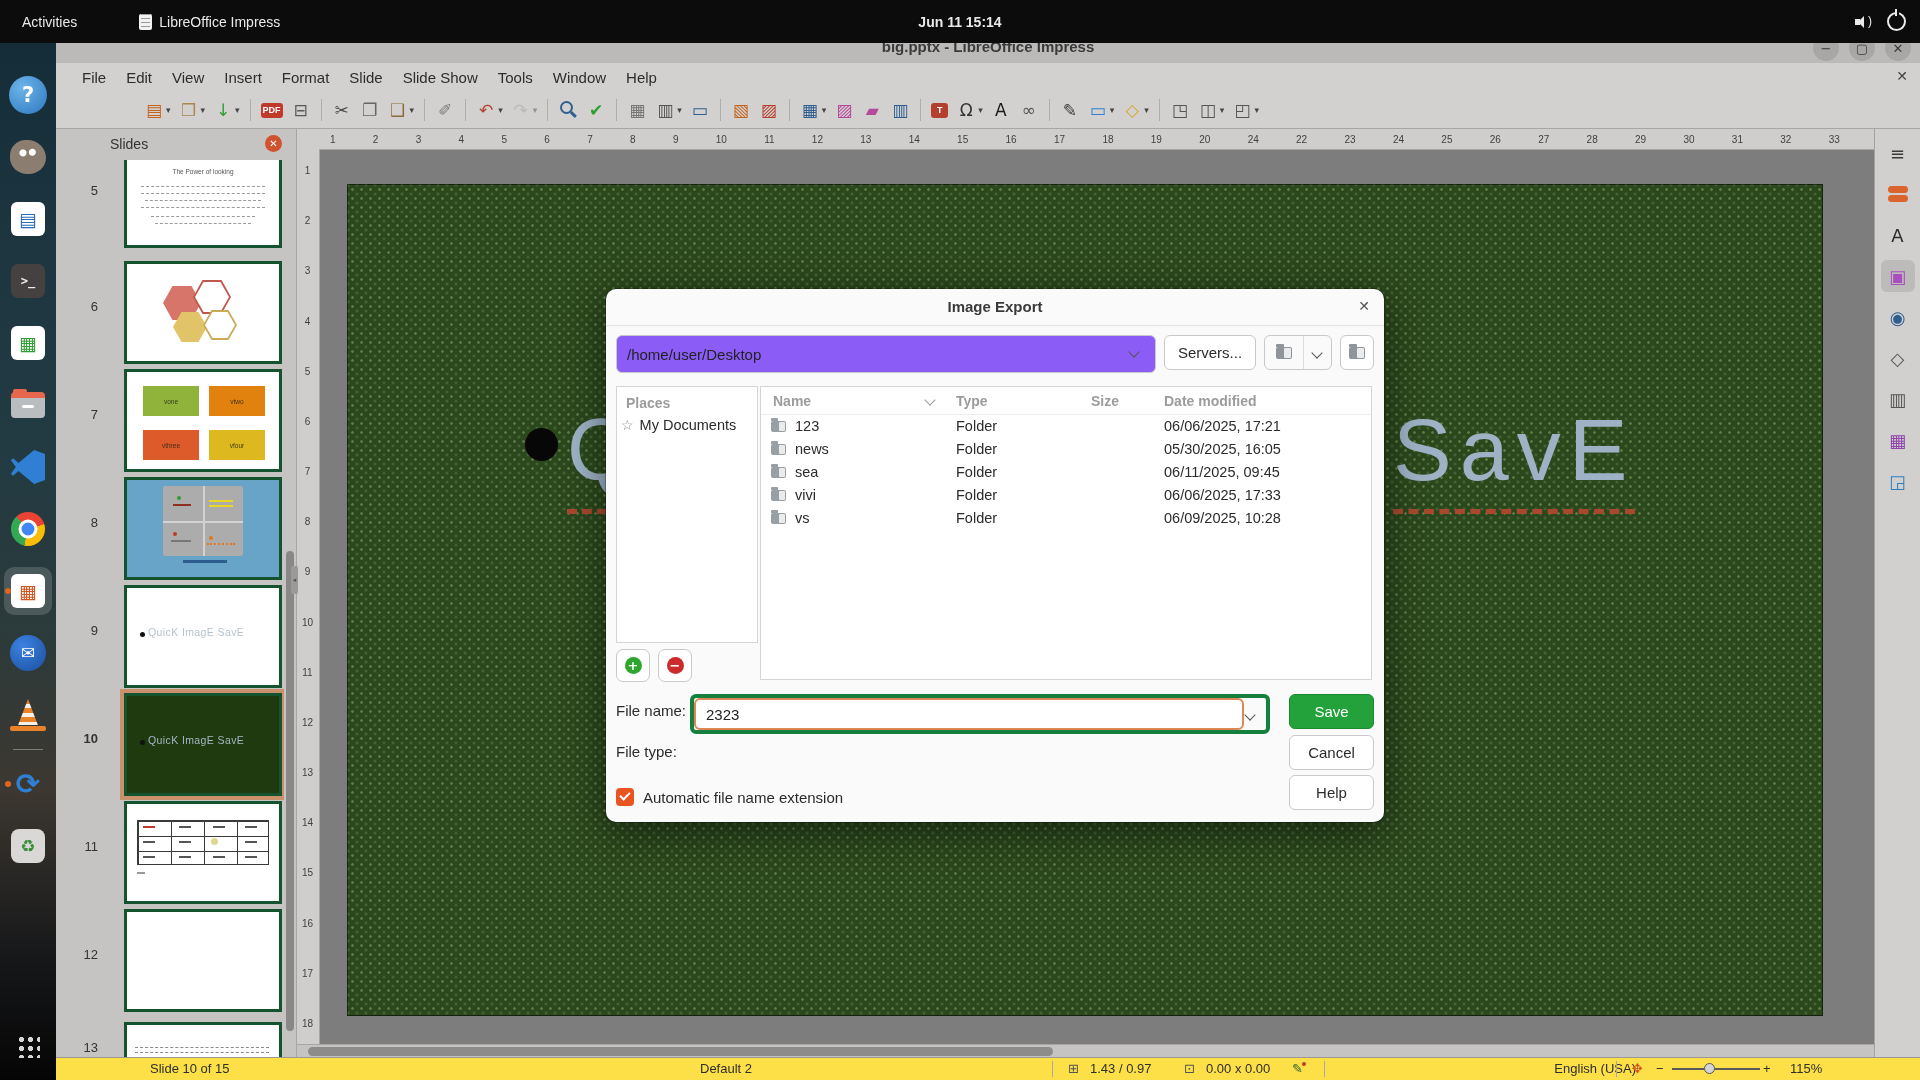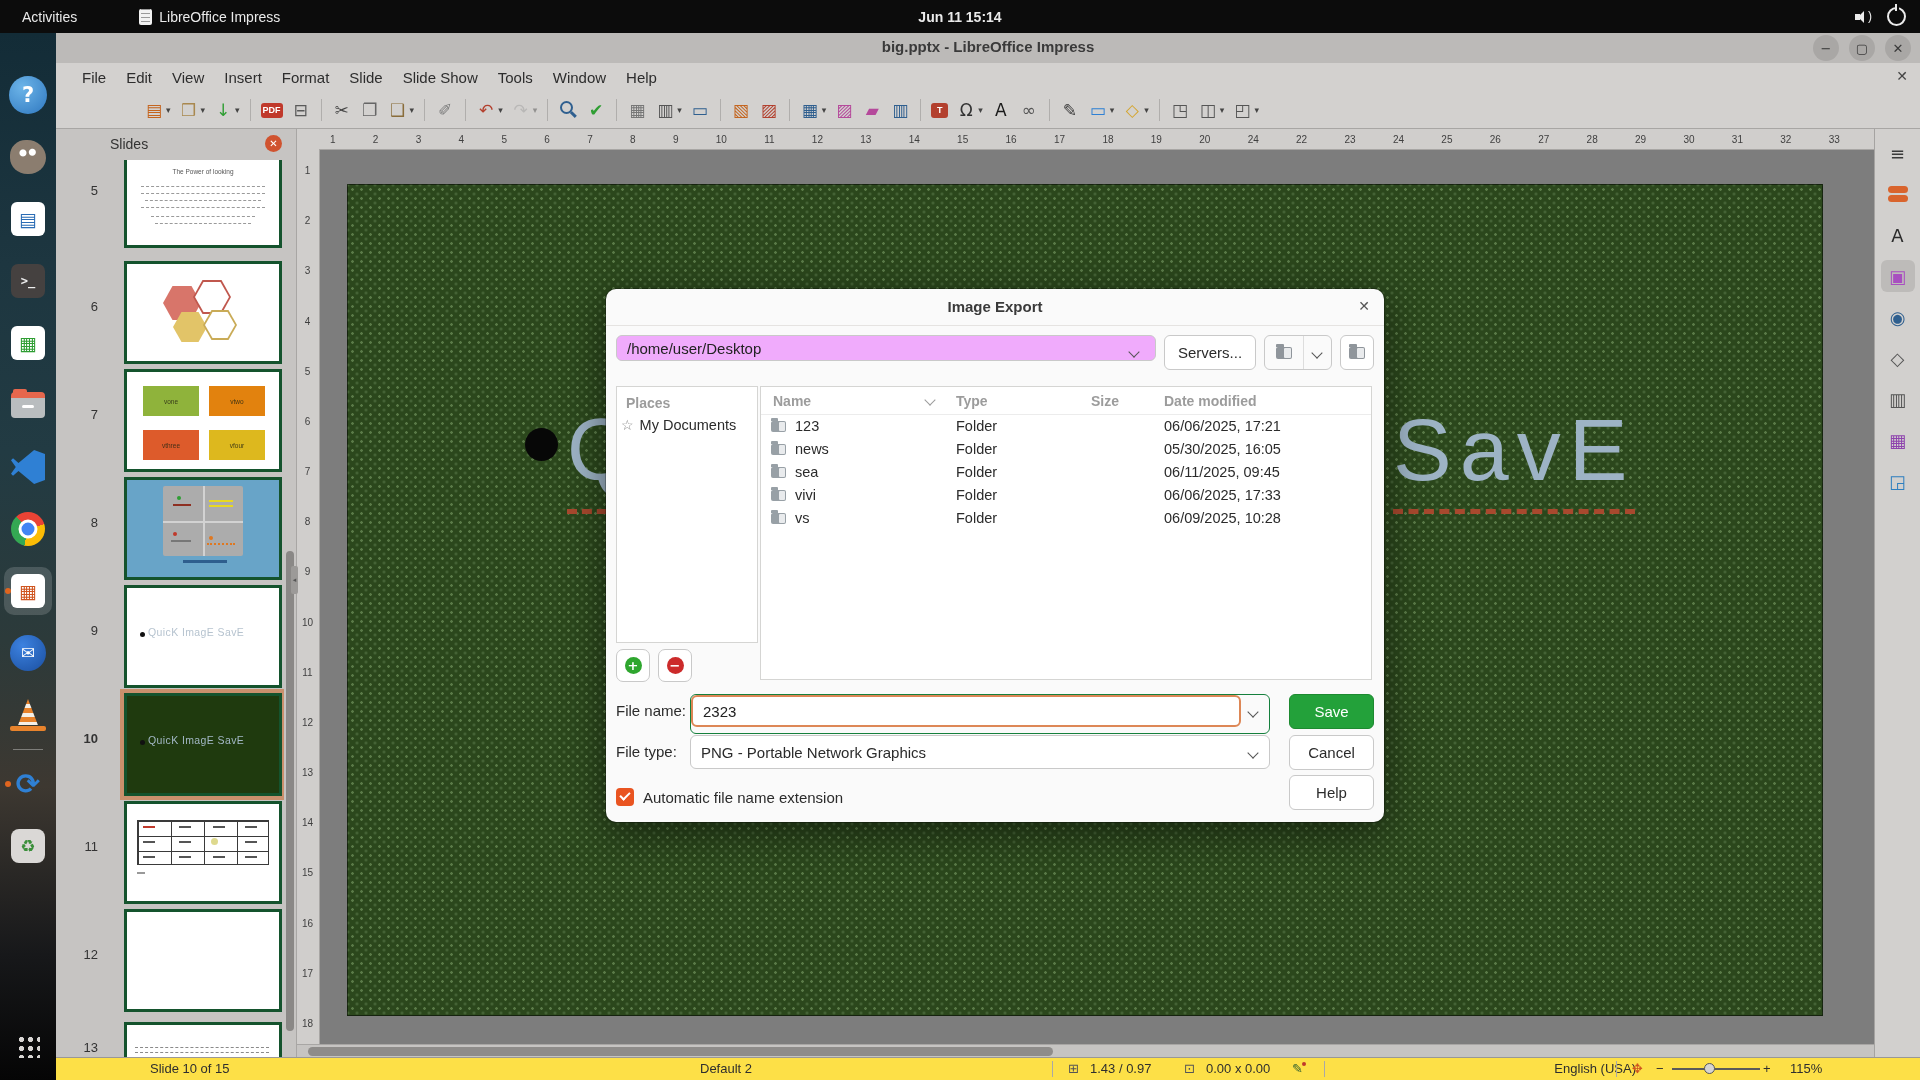--- a/index.html
+++ b/index.html
@@ -1,21 +1,21 @@
 <!DOCTYPE html>
 <html><head>
 <meta charset="utf-8">
 <style>
   html,body{margin:0;padding:0;background:#555;}
   #stage{position:relative;width:1920px;height:1080px;overflow:hidden;
          font-family:"Liberation Sans",sans-serif;background:#7d7d7d;}
   .glyphfont{font-family:"DejaVu Sans",sans-serif;}
 
   
-  #topbar{position:absolute;left:0;top:0;width:1920px;height:33px;background:#0c0c0c;
+  #topbar{position:absolute;left:0;top:0;width:1920px;height:43px;background:#0c0c0c;
           color:#eaeaea;font-size:14px;display:flex;align-items:center;z-index:60;}
   #activities{margin-left:14px;padding:2px 8px;}
   #topbar-app{display:flex;align-items:center;gap:7px;margin-left:54px;}
   .doc-mini{width:13px;height:16px;background:#f2f2f2;border-radius:2px;
      background-image:linear-gradient(#9a9a9a 1px,transparent 1px);background-size:9px 4px;
      background-position:2px 4px;background-repeat:repeat-y;}
   #clock{position:absolute;left:50%;transform:translateX(-50%);font-weight:600;}
   #tray{position:absolute;right:14px;display:flex;align-items:center;gap:16px;}
   .spk{position:relative;width:16px;height:14px;}
   .spk::before{content:"";position:absolute;left:0;top:4px;width:5px;height:6px;background:#eaeaea;}
@@ -190,21 +190,21 @@
   #zoom-handle{position:absolute;left:1648px;top:5px;width:11px;height:11px;border-radius:50%;
      background:#d6d4d2;border:1px solid #555;box-sizing:border-box;}
 
   
   #dialog{position:absolute;left:606px;top:289px;width:778px;height:533px;background:#fafafa;
      border-radius:10px;box-shadow:0 10px 40px rgba(0,0,0,.5),0 0 0 1px rgba(0,0,0,.25);z-index:70;
      font-size:15px;color:#2b2b2b;}
   #dlg-titlebar{position:absolute;left:0;right:0;top:0;height:36px;border-bottom:1px solid #e5e3e1;}
   #dlg-title{position:absolute;left:0;right:0;top:9px;text-align:center;font-weight:700;color:#3a3a3a;}
   #dlg-close{position:absolute;right:14px;top:9px;font-size:14px;color:#555;}
-  .txt-input{position:absolute;height:26px;background:#f0abfc;border:1px solid #c9c9c9;border-radius:6px;
+  .txt-input{position:absolute;height:38px;background:#8b5cf6;border:1px solid #c9c9c9;border-radius:6px;
      box-sizing:border-box;font-family:"Liberation Sans",sans-serif;font-size:15px;color:#222;padding:0 10px;}
   .chev{display:inline-block;width:7px;height:7px;border-right:1.6px solid #555;border-bottom:1.6px solid #555;
      transform:rotate(45deg);}
   .chev-abs{position:absolute;}
   .dlg-btn{position:absolute;height:35px;background:#fff;border:1px solid #c9c9c9;border-radius:6px;
      display:flex;align-items:center;justify-content:center;box-sizing:border-box;}
   #dlg-path{left:10px;top:46px;width:540px;display:flex;align-items:center;}
   #path-chev{left:524px;top:59px;}
   #btn-servers{left:558px;top:46px;width:92px;}
   #split-folder{position:absolute;left:658px;top:46px;width:68px;height:35px;border:1px solid #c9c9c9;
@@ -232,21 +232,21 @@
   .f-ico::after{content:"";position:absolute;right:1px;top:1px;width:6px;height:9px;background:#e9ebed;border-radius:1px;}
   .f-name{position:absolute;left:34px;top:2px;} .f-type{position:absolute;left:195px;top:2px;}
   .f-size{position:absolute;left:330px;top:2px;} .f-date{position:absolute;left:403px;top:2px;}
   .round-btn{position:absolute;width:34px;height:33px;background:#fff;border:1px solid #c9c9c9;border-radius:7px;
      box-sizing:border-box;display:flex;align-items:center;justify-content:center;}
   .pm-circle{width:17px;height:17px;border-radius:50%;color:#fff;font-size:13px;font-weight:700;
      display:flex;align-items:center;justify-content:center;font-family:"DejaVu Sans",sans-serif;line-height:0;}
   #btn-add .pm-circle{background:#2ea62e;} #btn-remove .pm-circle{background:#cc2b2b;}
   #btn-add{left:10px;top:360px;} #btn-remove{left:52px;top:360px;}
   .form-label{position:absolute;left:10px;font-size:15px;color:#2b2b2b;}
-  #fname-box{position:absolute;left:84px;top:405px;width:580px;height:40px;border:1px solid #15803d;border-radius:6px;
+  #fname-box{position:absolute;left:84px;top:405px;width:580px;height:40px;border:4px solid #15803d;border-radius:6px;
      box-sizing:border-box;}
   #fname-input{position:absolute;left:0;top:0;width:550px;height:32px;border:2px solid #dd8756;border-radius:6px;
      box-sizing:border-box;padding:0 10px;font-family:"Liberation Sans",sans-serif;font-size:15px;color:#222;
      background:#fff;outline:none;}
   #fname-chev{right:12px;top:13px;}
   #ftype-box{position:absolute;left:84px;top:446px;width:580px;height:34px;border:1px solid #c9c9c9;border-radius:6px;
      background:#fff;box-sizing:border-box;display:flex;align-items:center;padding:0 10px;}
   #ftype-chev{right:12px;top:13px;}
   #btn-save{left:683px;top:405px;width:85px;background:#23a13a;border-color:#1d8a30;color:#fff;}
   #btn-cancel{left:683px;top:446px;width:85px;}
@@ -775,24 +775,20 @@
     <span class="form-label" style="top:413px">File name:</span>
     <div id="fname-box">
       <input id="fname-input" value="2323" style="">
       <span class="chev chev-abs" id="fname-chev"></span>
     </div>
     <div class="dlg-btn" id="btn-save">
         <span>Save</span>
       </div>
 
     <span class="form-label" style="top:454px">File type:</span>
-    <div id="ftype-box">
-      <span>PNG - Portable Network Graphics</span>
-      <span class="chev chev-abs" id="ftype-chev"></span>
-    </div>
     <div class="dlg-btn" id="btn-cancel">
         <span>Cancel</span>
       </div>
 
     <div id="auto-ext">
       <span class="box"></span>
       <span>Automatic file name extension</span>
     </div>
     <div class="dlg-btn" id="btn-help">
         <span>Help</span>

